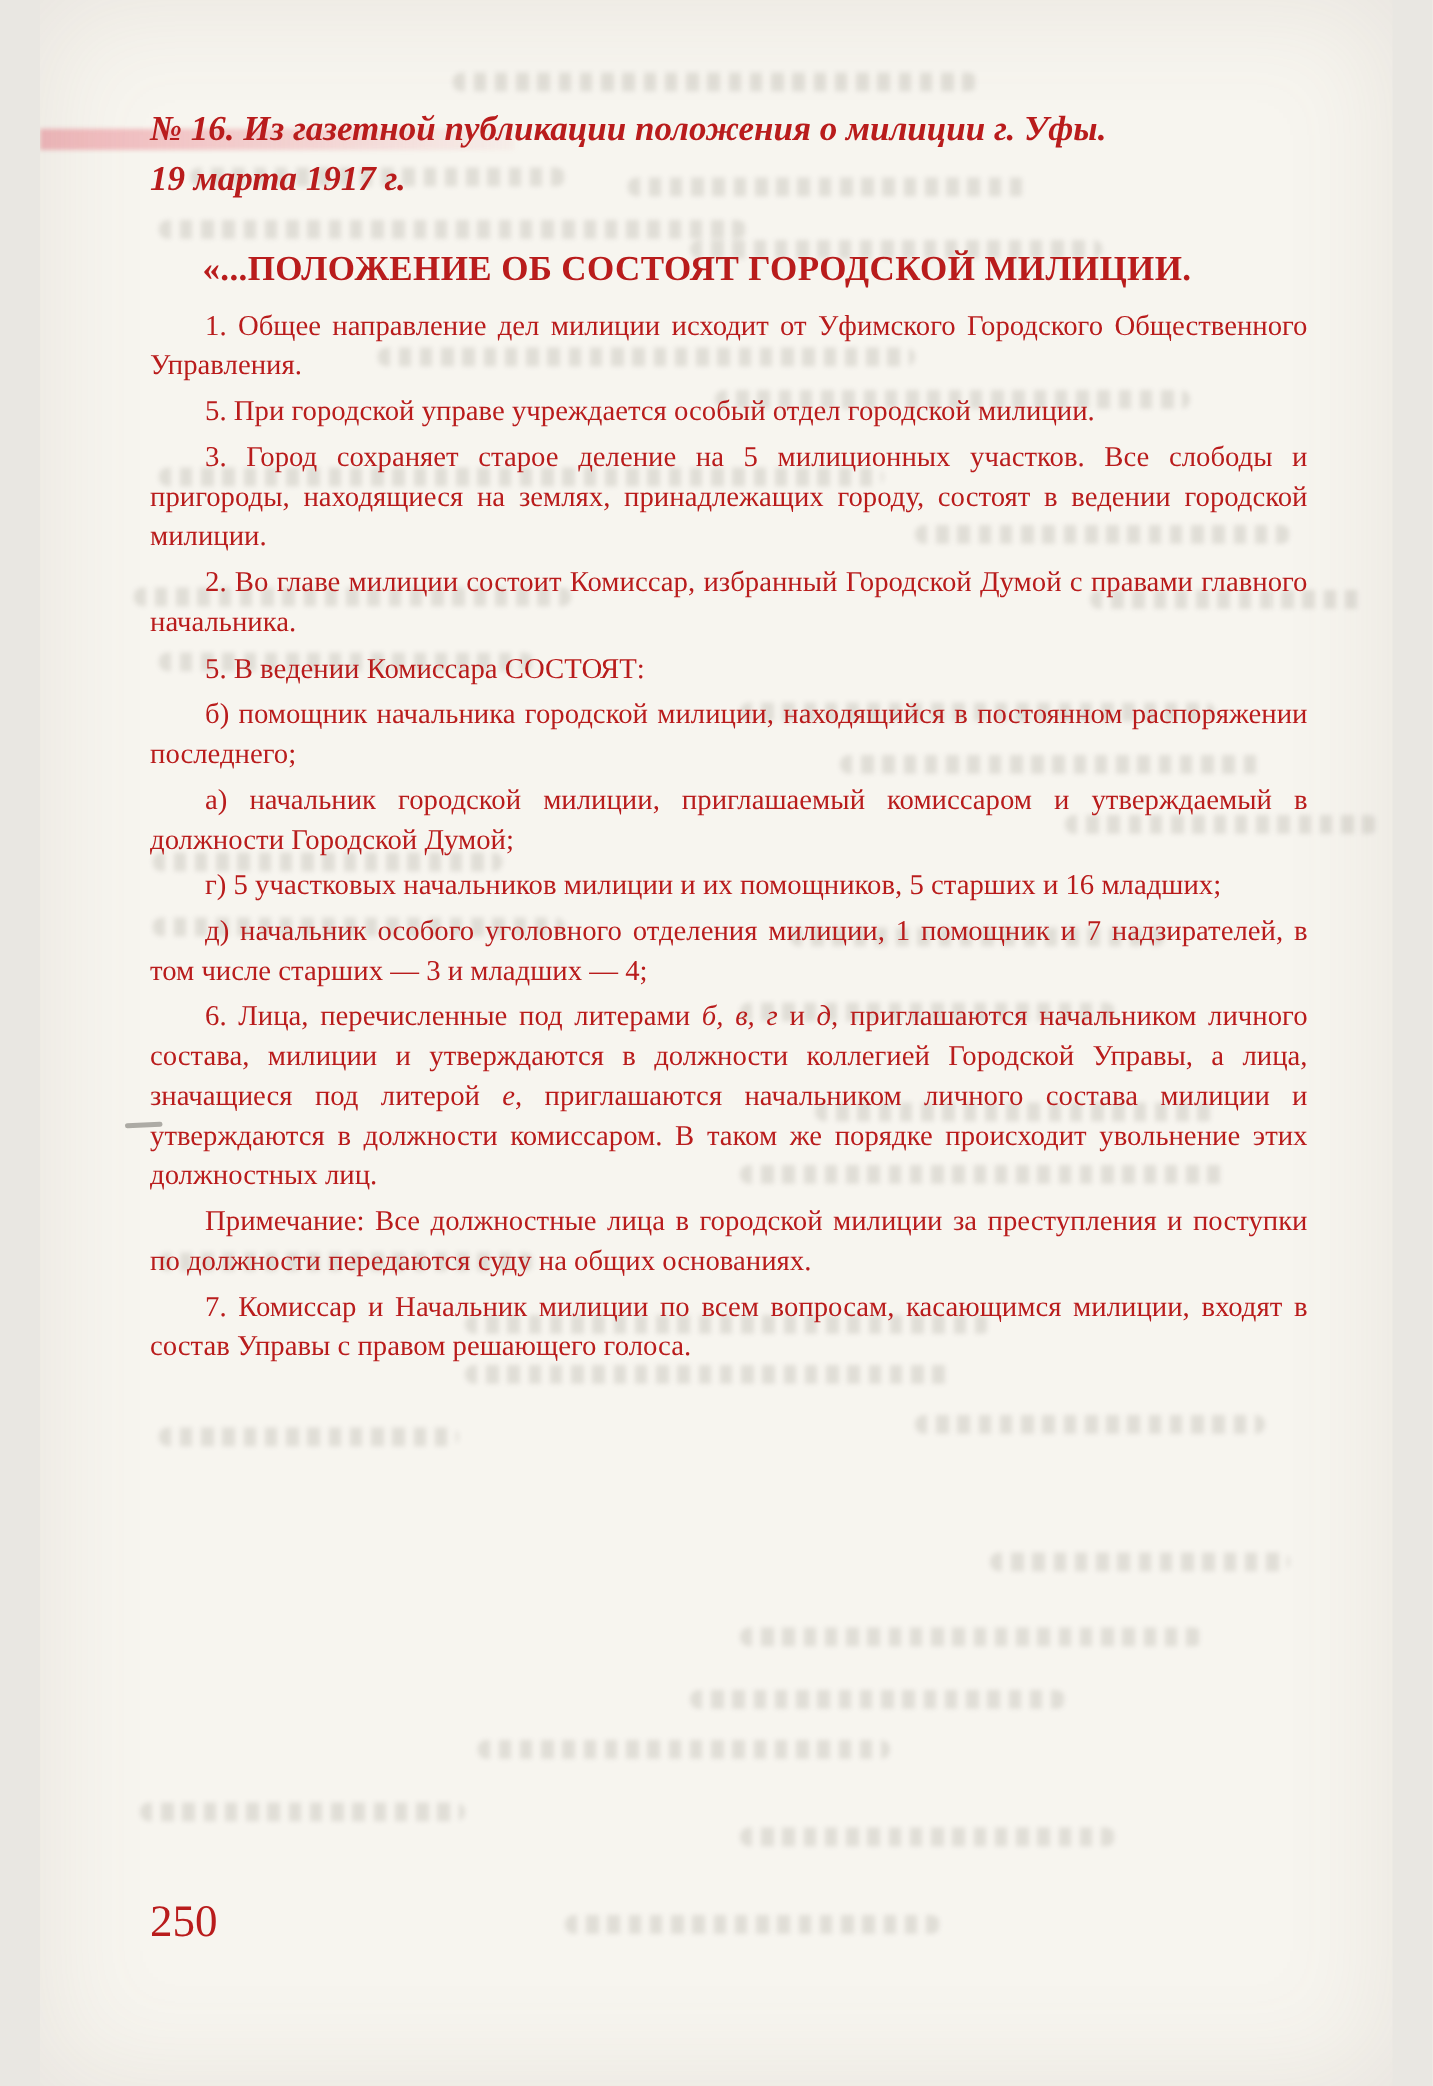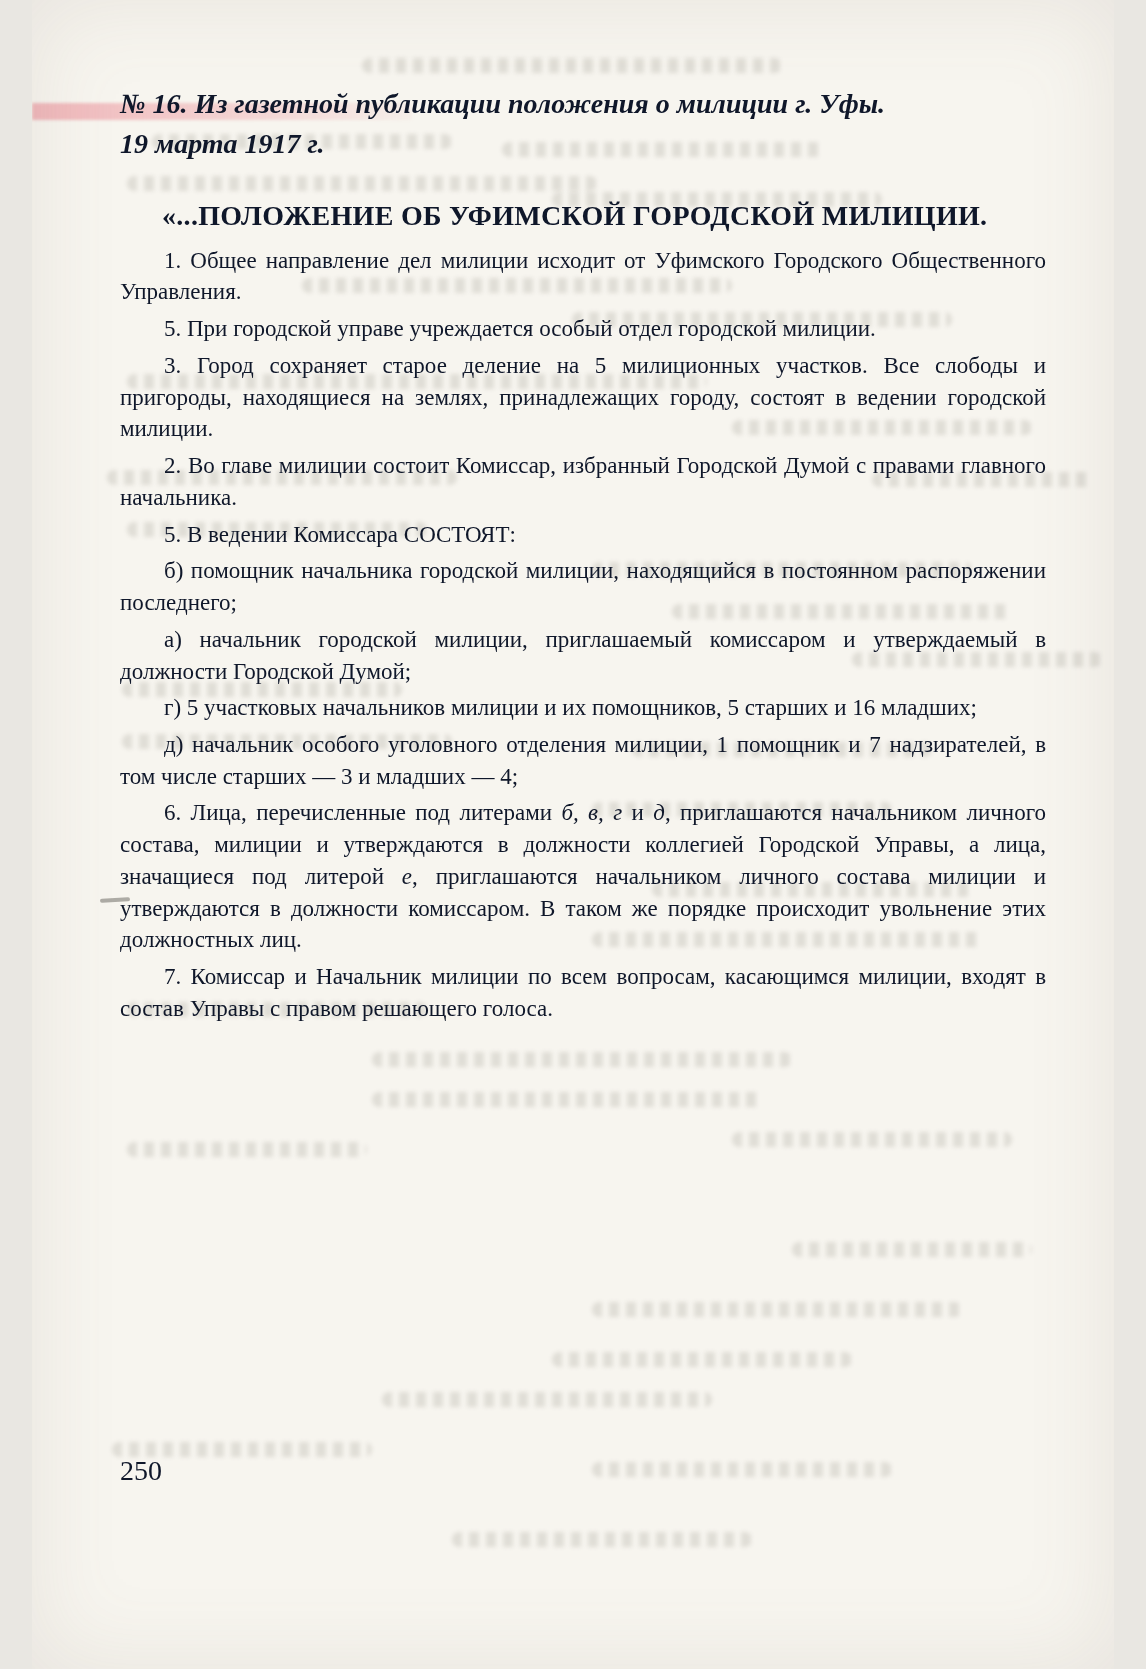--- a/index.html
+++ b/index.html
@@ -5,21 +5,21 @@
   html, body { margin: 0; padding: 0; background: #e9e7e2; }
 
   .page {
     position: relative;
     width: 1082px;
     height: 1669px;
     margin: 0 auto;
     background: #f7f5ef;
     overflow: hidden;
     font-family: "Liberation Serif", "DejaVu Serif", serif;
-    color: #0f172a;
+    color: #b91c1c;
   }
   
   .page::after {
     content: "";
     position: absolute;
     inset: 0;
     pointer-events: none;
     box-shadow: inset 0 0 90px rgba(120,110,95,0.12);
   }
 
@@ -88,22 +88,22 @@
     line-height: 1.38;
     text-align: justify;
     text-indent: 44px;
     margin: 0 0 5px 0;
   }
   .para .it { font-style: italic; }
 
   .page-number {
     position: absolute;
     left: 88px;
-    top: 1455px;
-    font-size: 28px;
+    top: 1516px;
+    font-size: 36px;
     z-index: 1;
   }
 </style>
 </head>
 <body>
 
 <div class="page">
 
   <div class="bleed-layer" id="bleed-layer">
       <div class="ghost-line" style="left: 330px; top: 58px; width: 420px;"></div>
@@ -142,31 +142,32 @@
     </div>
   <div class="pink-streak"></div>
   <div class="pencil-mark"></div>
 
   <div class="content">
     <h1 class="doc-header">
       <span class="hline">№ 16. Из газетной публикации положения о милиции г. Уфы.</span>
       <span class="hline">19 марта 1917 г.</span>
     </h1>
 
-    <p class="doc-title">«...ПОЛОЖЕНИЕ ОБ УФИМСКОЙ ГОРОДСКОЙ МИЛИЦИИ.</p>
+    <p class="doc-title">«...ПОЛОЖЕНИЕ ОБ СОСТОЯТ ГОРОДСКОЙ МИЛИЦИИ.</p>
 
     <div id="paragraphs">
         <p class="para"><span>1. Общее направление дел милиции исходит от Уфимского Городского Общественного Управления.</span></p>
         <p class="para"><span>5. При городской управе учреждается особый отдел городской милиции.</span></p>
         <p class="para"><span>3. Город сохраняет старое деление на 5 милиционных участков. Все слободы и пригороды, находящиеся на землях, принадлежащих городу, состоят в ведении городской милиции.</span></p>
         <p class="para"><span>2. Во главе милиции состоит Комиссар, избранный Городской Думой с правами главного начальника.</span></p>
         <p class="para"><span>5. В ведении Комиссара СОСТОЯТ:</span></p>
         <p class="para"><span>б) помощник начальника городской милиции, находящийся в постоянном распоряжении последнего;</span></p>
         <p class="para"><span>а) начальник городской милиции, приглашаемый комиссаром и утверждаемый в должности Городской Думой;</span></p>
         <p class="para"><span>г) 5 участковых начальников милиции и их помощников, 5 старших и 16 младших;</span></p>
         <p class="para"><span>д) начальник особого уголовного отделения милиции, 1 помощник и 7 надзирателей, в том числе старших — 3 и младших — 4;</span></p>
         <p class="para"><span>6. Лица, перечисленные под литерами </span><span class="it">б, в, г</span><span> и </span><span class="it">д</span><span>, приглашаются начальником личного состава, милиции и утверждаются в должности коллегией Городской Управы, а лица, значащиеся под литерой </span><span class="it">е</span><span>, приглашаются начальником личного состава милиции и утверждаются в должности комиссаром. В таком же порядке происходит увольнение этих должностных лиц.</span></p>
+        <p class="para"><span>Примечание: Все должностные лица в городской милиции за преступления и поступки по должности передаются суду на общих основаниях.</span></p>
         <p class="para"><span>7. Комиссар и Начальник милиции по всем вопросам, касающимся милиции, входят в состав Управы с правом решающего голоса.</span></p>
       </div>
   </div>
 
   <div class="page-number">250</div>
 </div>
 
 </body></html>

